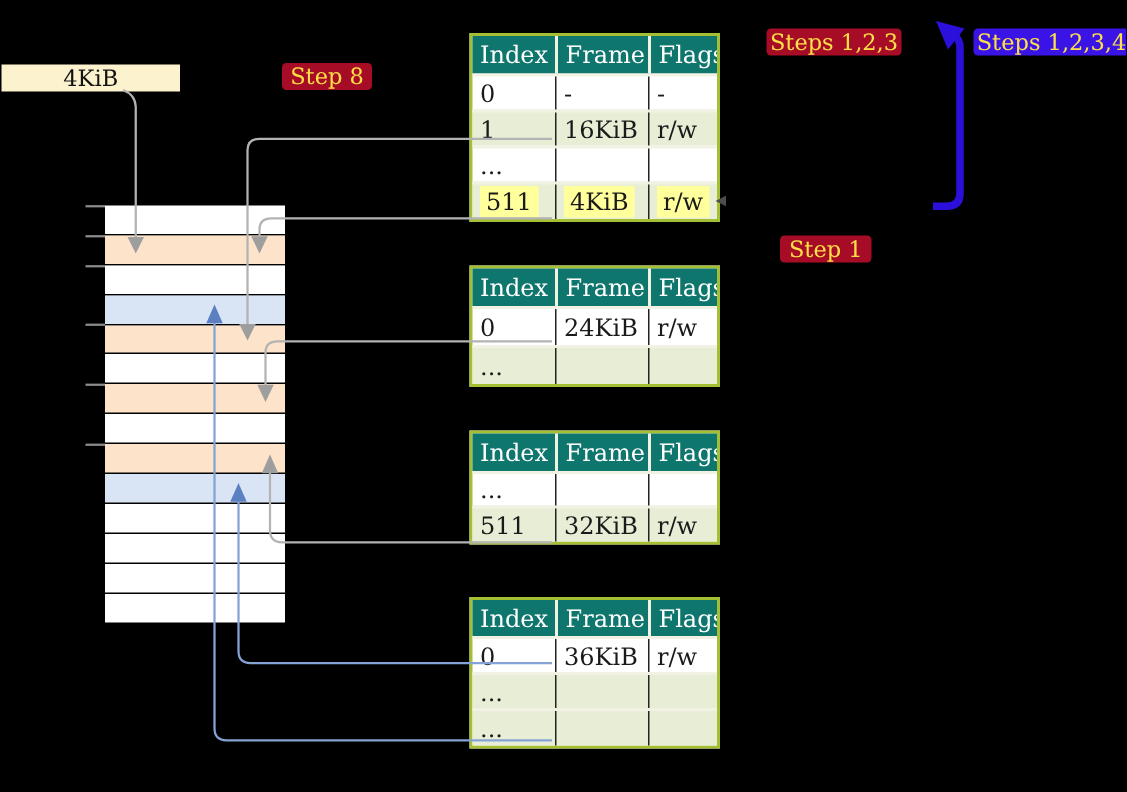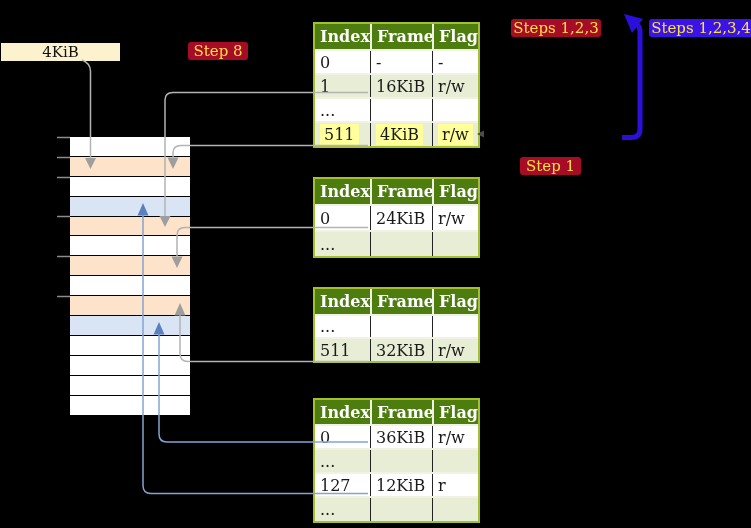--- a/index.html
+++ b/index.html
@@ -30,21 +30,21 @@
   .mrow { position:absolute; left:0; width:120px; box-sizing:border-box;
           border-bottom:1px solid #000; }
   .mrow.free { background:#ffffff; }
   .mrow.pt   { background:#fce3c9; }
   .mrow.pg   { background:#d9e5f5; }
   
   .ptable { position:absolute; left:313px; width:167px; box-sizing:border-box;
             border:2px solid #a4bf32; background:#fff; color:#1a1a1a; font-size:16px; }
   .trow { display:flex; box-sizing:border-box; }
   .trow + .trow { border-top:2px solid #f2f2e4; }
-  .trow.head { background:#4d7c0f; color:#fff; font-weight:bold; }
+  .trow.head { background:#0f766e; color:#fff; font-weight:normal; }
   .trow.green { background:#e8eed5; }
   .cell { box-sizing:border-box; padding-left:5px; display:flex; align-items:center; overflow:hidden; }
   .c0 { width:55px; } .c1 { width:62px; } .c2 { flex:1; }
   .trow:not(.head) .cell + .cell { border-left:1px solid #232323; }
   .trow.head .cell + .cell { border-left:2px solid #f2f2e4; }
   .hl { background:#ffff9c; padding:1px 4px; }
   #t1 { top:22px; }  #t2 { top:177px; } #t3 { top:287px; } #t4 { top:398px; }
   
   #overlay { position:absolute; left:0; top:0; z-index:5; pointer-events:none; }
 </style>
@@ -156,25 +156,20 @@
     <div class="trow" style="height:24px">
       <div class="cell c0">0</div>
       <div class="cell c1">36KiB</div>
       <div class="cell c2">r/w</div>
     </div>
     <div class="trow green" style="height:24px">
       <div class="cell c0">...</div>
       <div class="cell c1"></div>
       <div class="cell c2"></div>
     </div>
-    <div class="trow" style="height:24px">
-      <div class="cell c0">127</div>
-      <div class="cell c1">12KiB</div>
-      <div class="cell c2">r</div>
-    </div>
     <div class="trow green" style="height:25px">
       <div class="cell c0">...</div>
       <div class="cell c1"></div>
       <div class="cell c2"></div>
     </div>
   </div>
 
   <svg id="overlay" width="751" height="528" viewBox="0 0 751 528">
 
     <g stroke="#8c8c8c" stroke-width="1.5">

